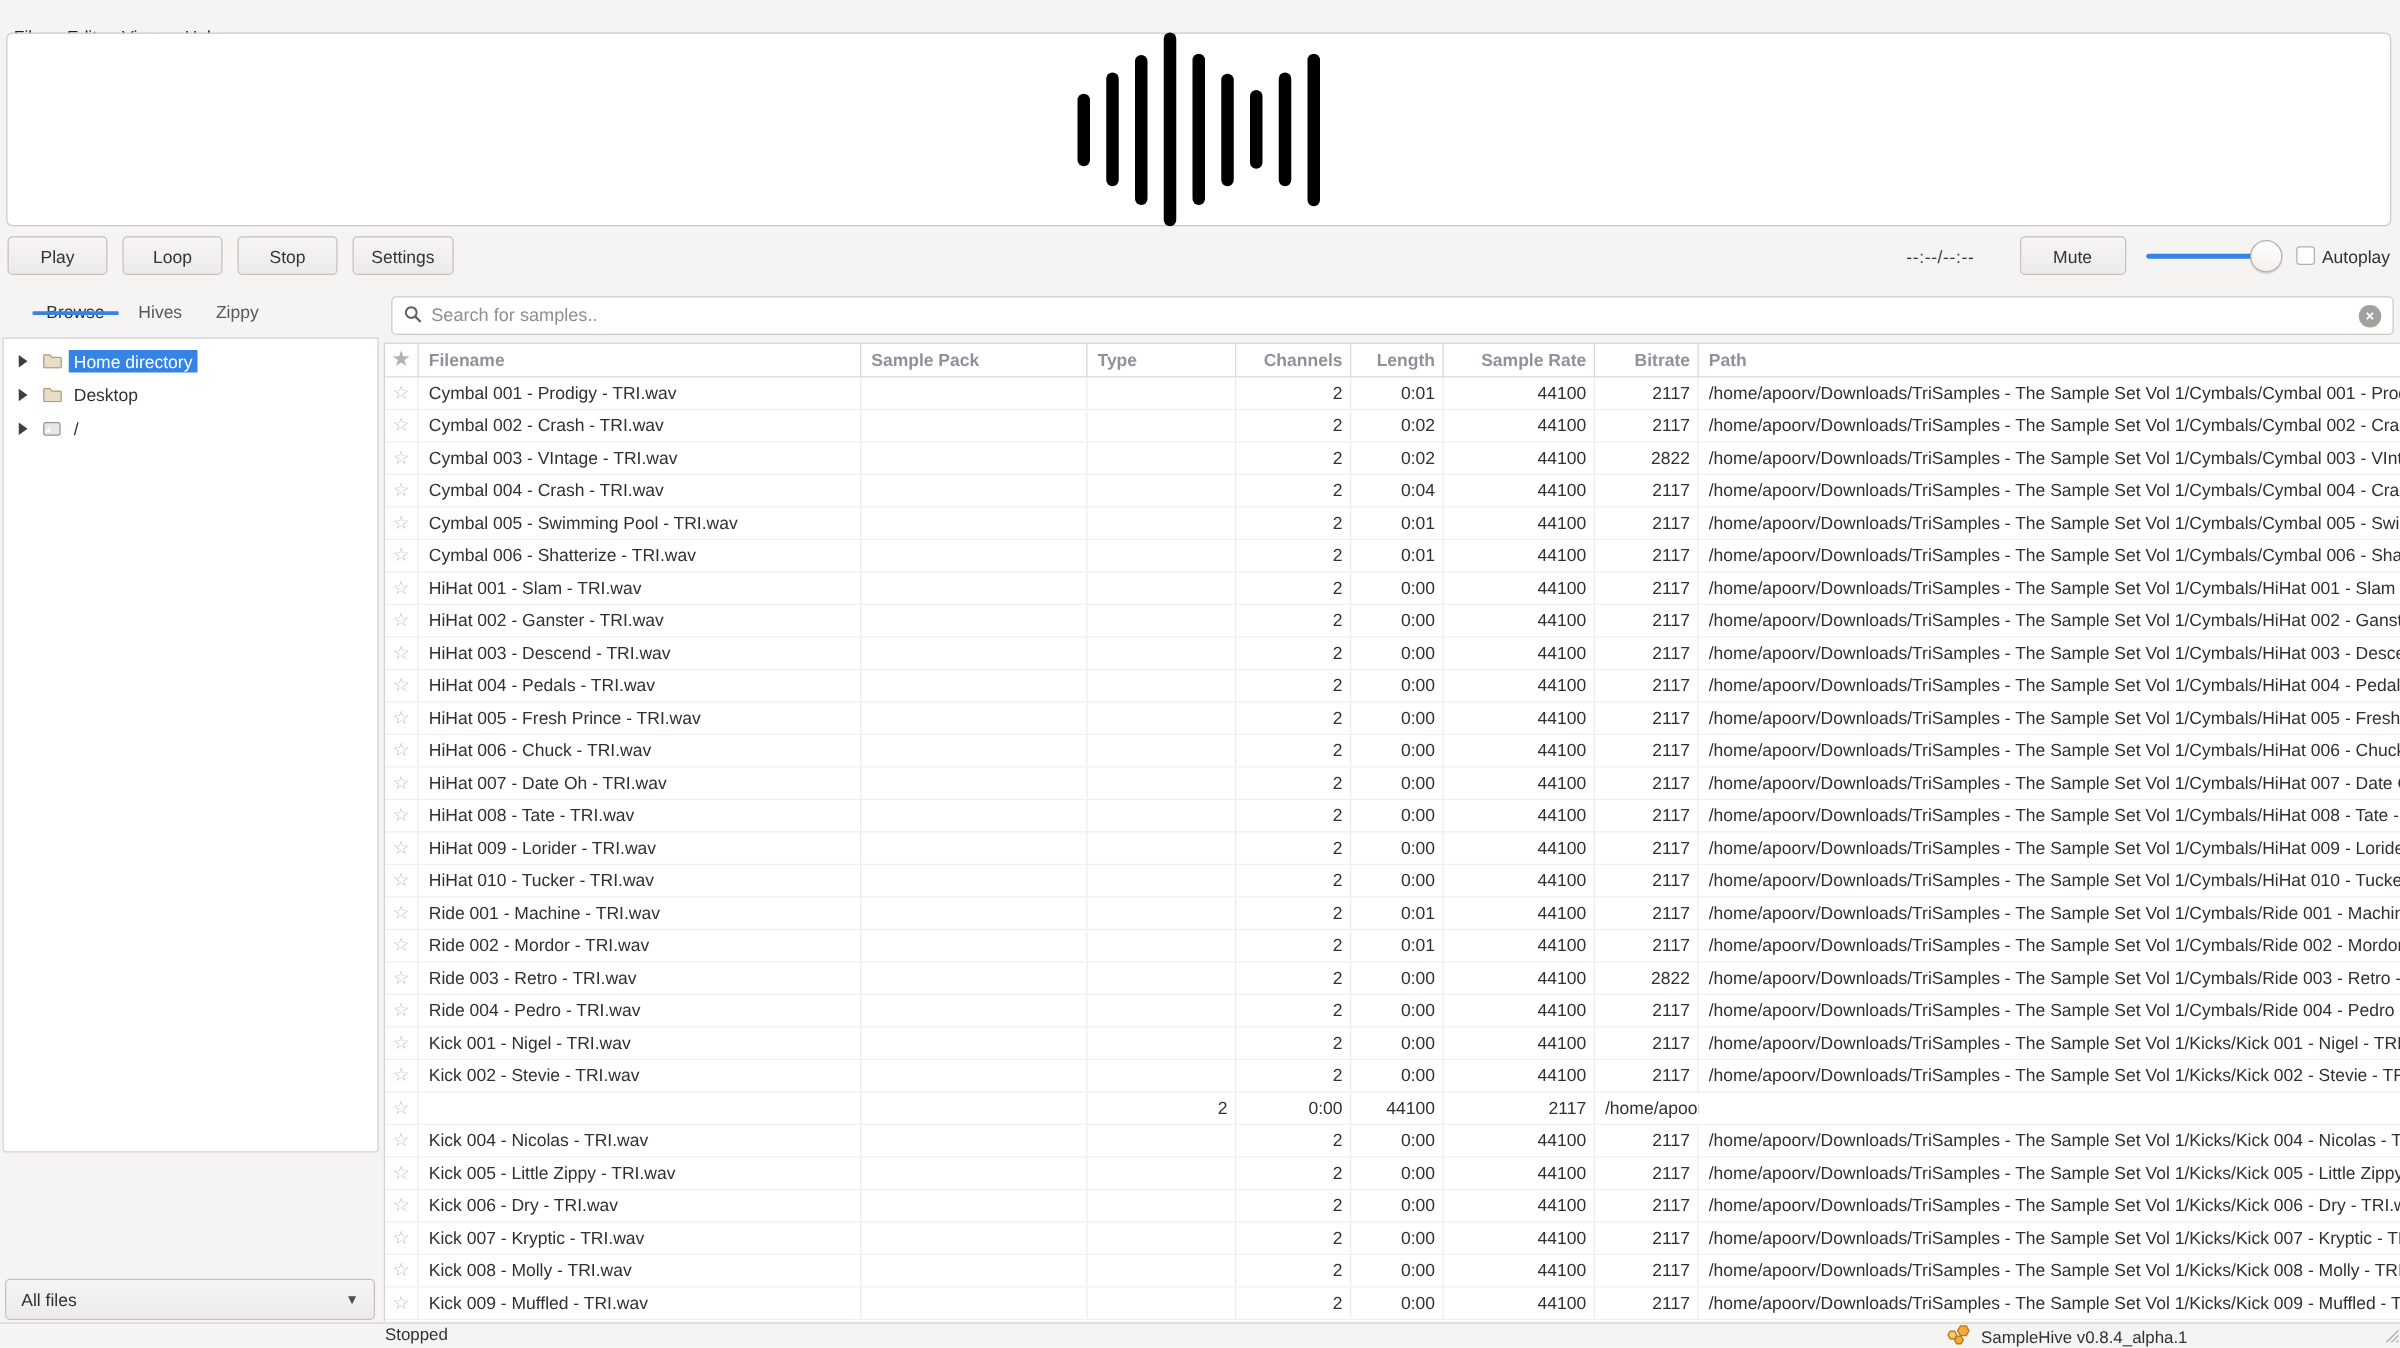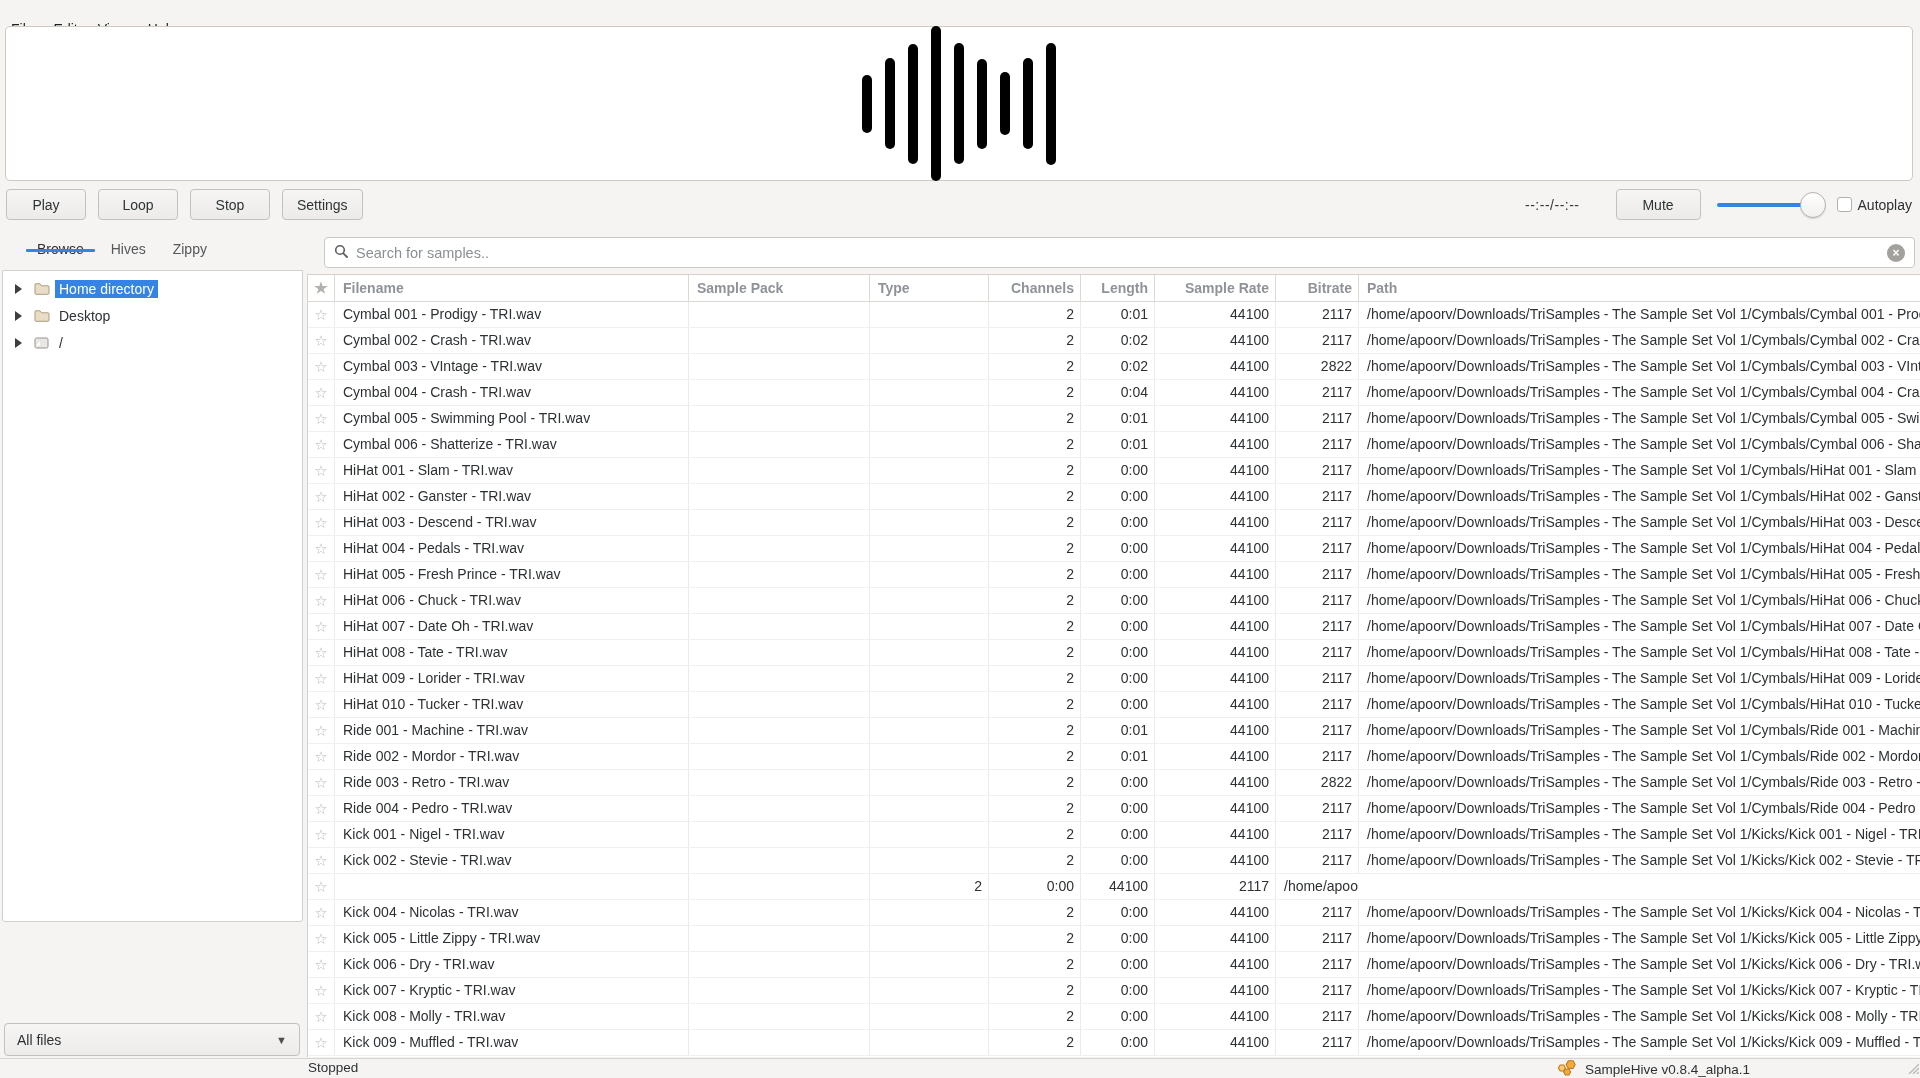--- a/index.html
+++ b/index.html
@@ -55,21 +55,21 @@
     border-bottom:5px solid transparent; margin-right:12px; flex:none; }
   .tree-icon { width:17px; height:14px; margin-right:4px; flex:none; display:flex; align-items:center; }
   .tree-label { padding:1px 4px; white-space:nowrap; }
   .tree-label.selected { background:var(--accent); color:#ffffff; }
   .filter-combo { position:absolute; left:4px; top:795px; width:296px; height:33px;
     border:1px solid #c6c0ba; border-radius:4px; background:linear-gradient(#f6f5f4,#edebe9);
     display:flex; align-items:center; padding:0 12px; cursor:default; }
   .combo-arrow { margin-left:auto; font-size:11px; color:#4c4e50; }
   
   .main { position:absolute; left:307px; top:0; right:0; bottom:0; }
-  .searchbar { position:absolute; left:17px; top:9px; right:5px; height:31px;
+  .searchbar { position:absolute; left:6px; top:9px; right:5px; height:31px;
     background:#fff; border:1px solid #cdc7c2; border-radius:4px;
     display:flex; align-items:center; padding:0 9px; }
   .search-icon { flex:none; margin-right:7px; }
   .searchbar input { flex:1; border:none; outline:none; font-family:inherit; font-size:14.5px;
     color:#2d3134; background:transparent; }
   .searchbar input::placeholder { color:#8b9094; opacity:1; }
   .clear-icon { flex:none; width:18px; height:18px; border-radius:50%; background:#a3a19e;
     color:#fff; font-size:12px; line-height:18px; text-align:center; font-weight:bold; cursor:default; }
   .table { position:absolute; left:0; top:46px; right:0; bottom:1px; background:#fff;
     border-left:1px solid #d5d0cb; border-top:1px solid #d5d0cb; overflow:hidden; }

